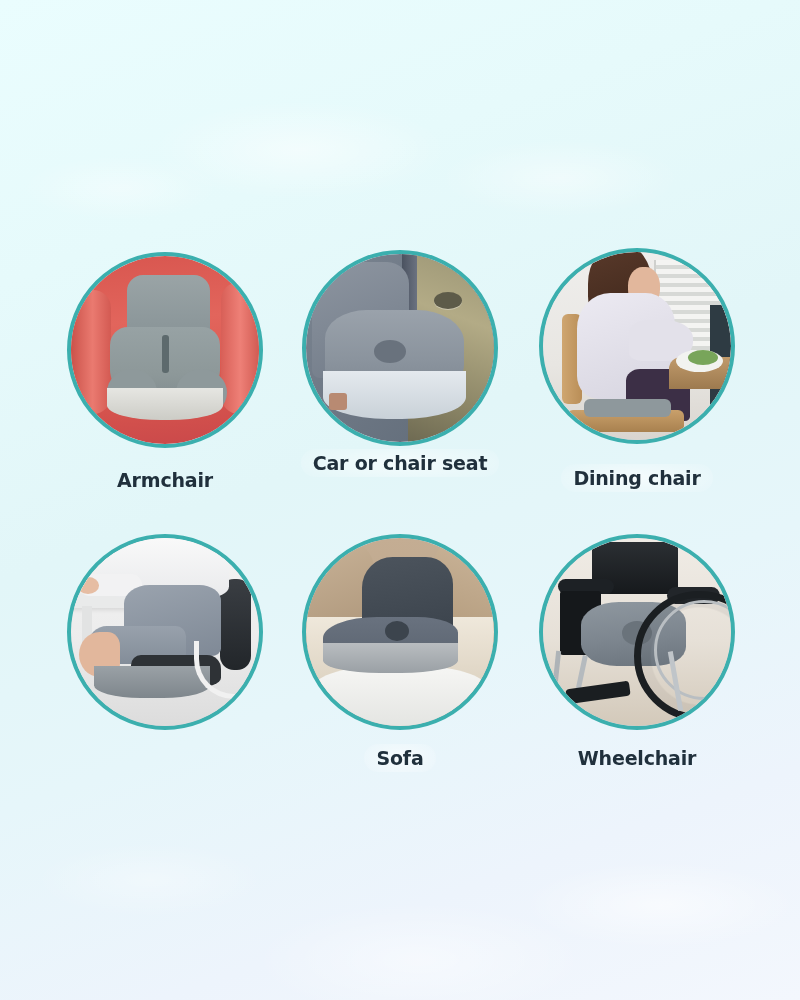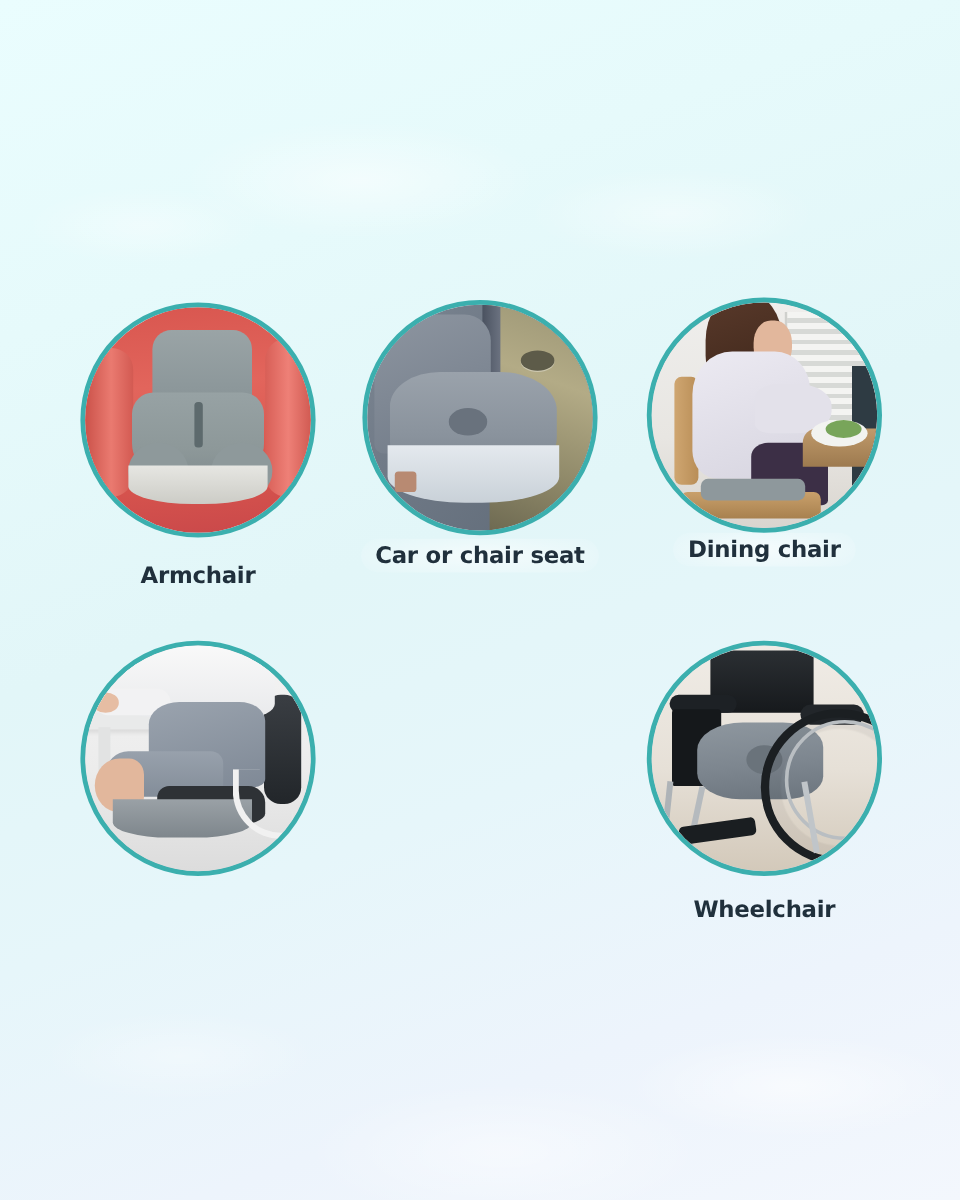--- a/index.html
+++ b/index.html
@@ -110,21 +110,21 @@
     display: inline-block;
     padding: 3px 12px;
     border-radius: 14px;
   }
   .caption.blob {
     background: radial-gradient(ellipse 92% 120% at 50% 50%, rgba(255,255,255,0.62), rgba(255,255,255,0) 72%);
   }
   
   .cell.c0.r0 .caption { margin-top: 18px; }
   .cell.c1.r0 .caption { margin-top: 3px; }
-  .cell.c2.r0 .caption { margin-top: 0; }
+  .cell.c2.r0 .caption { margin-top: 20px; }
   .cell.c1.r0 .circle-wrap { margin-top: -2px; }
   .cell.c2.r0 .circle-wrap { margin-top: -4px; }
 
   
 
   
   .ph-armchair { background: linear-gradient(175deg, #d8564f 0%, #e2655c 35%, #d9564e 70%, #c9484a 100%); }
   .ph-armchair .arm-l {
     position: absolute; left: -6px; top: 18%; width: 46px; height: 66%;
     background: linear-gradient(90deg, #c2473f, #ea7a70 60%, #d35a52);
@@ -497,20 +497,35 @@
             <div class="hips"></div>
               <div class="thigh"></div>
               <div class="knee"></div>
             <div class="seat-dark"></div>
               <div class="cushion"></div>
             <div class="armframe"></div>
           </div>
         </div>
       </div>
 
+      <div class="cell c1 r1">
+        <div class="circle-wrap">
+          <div class="photo ph-sofa">
+            <div class="pillow-l"></div>
+              <div class="pillow-r"></div>
+            <div class="seat-base"></div>
+              <div class="throw"></div>
+            <div class="back-cush"></div>
+            <div class="seat-cush"></div>
+              <div class="cush-lip"></div>
+            <div class="cush-hole"></div>
+          </div>
+        </div>
+        <div class="caption blob">Sofa</div>
+      </div>
 
       <div class="cell c2 r1">
         <div class="circle-wrap">
           <div class="photo ph-wheel">
             <div class="backrest"></div>
             <div class="arm-l"></div>
               <div class="arm-r"></div>
             <div class="side-panel"></div>
             <div class="cushion"></div>
               <div class="cushion-hole"></div>

